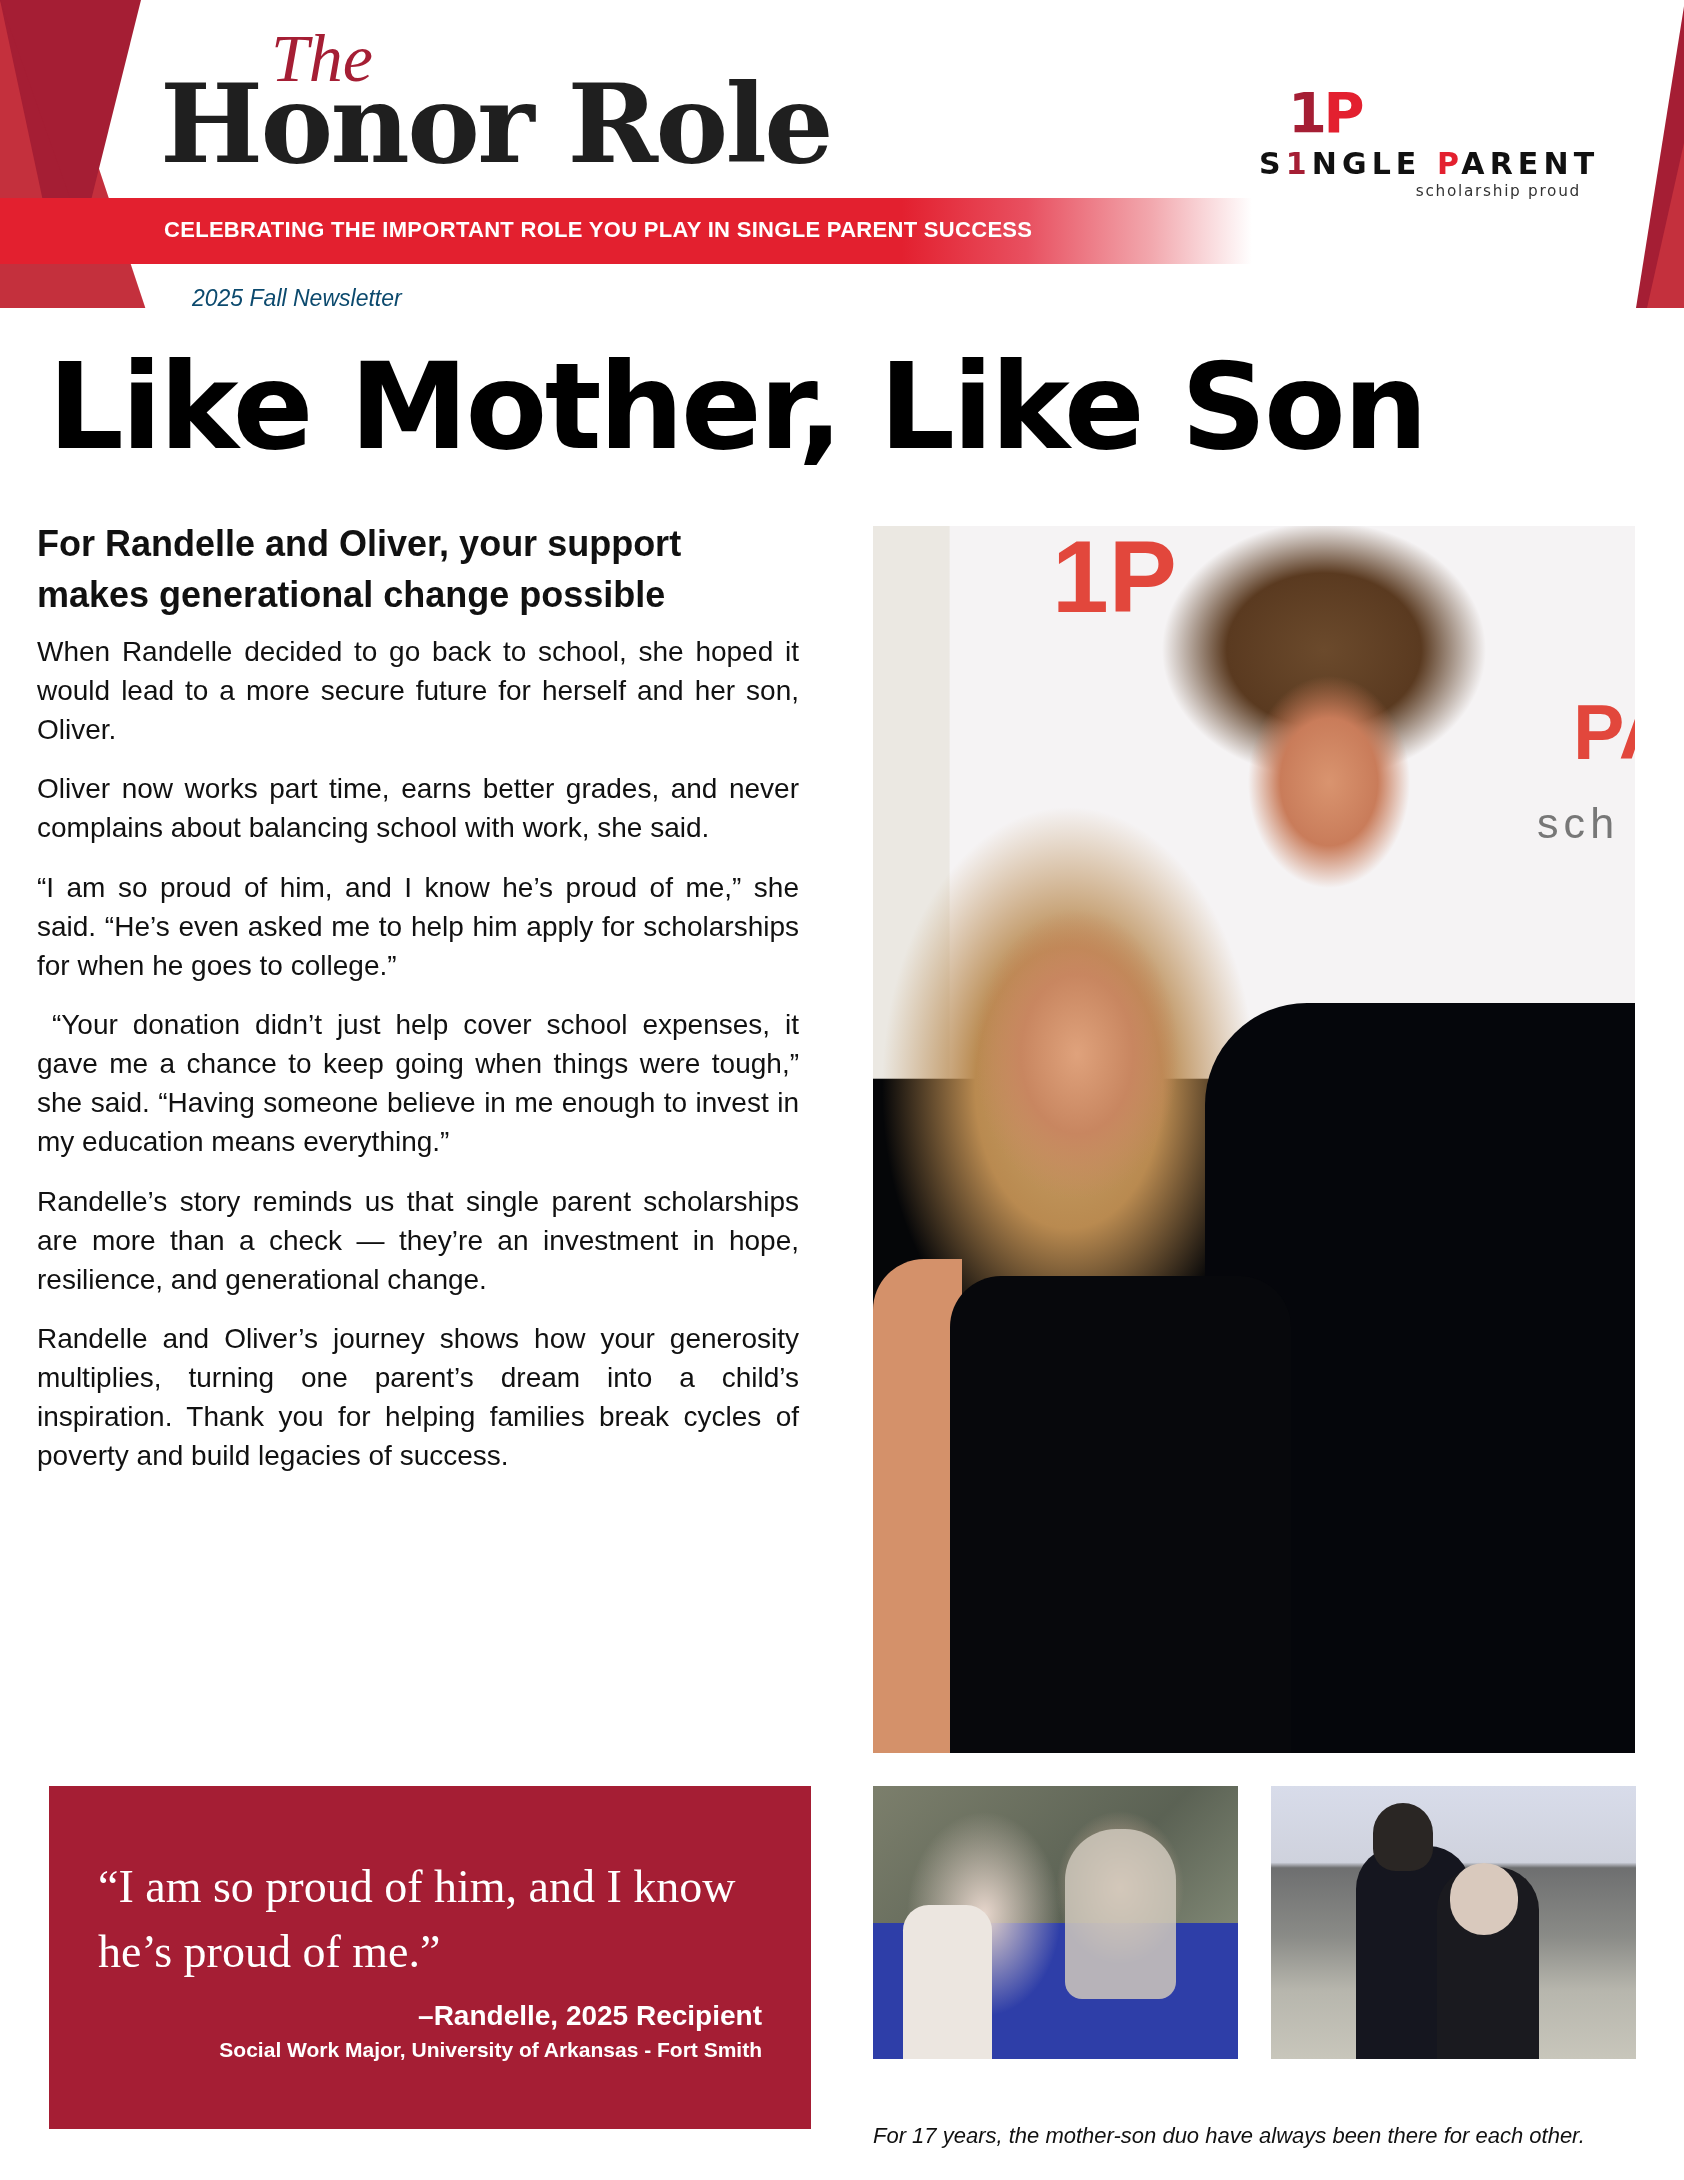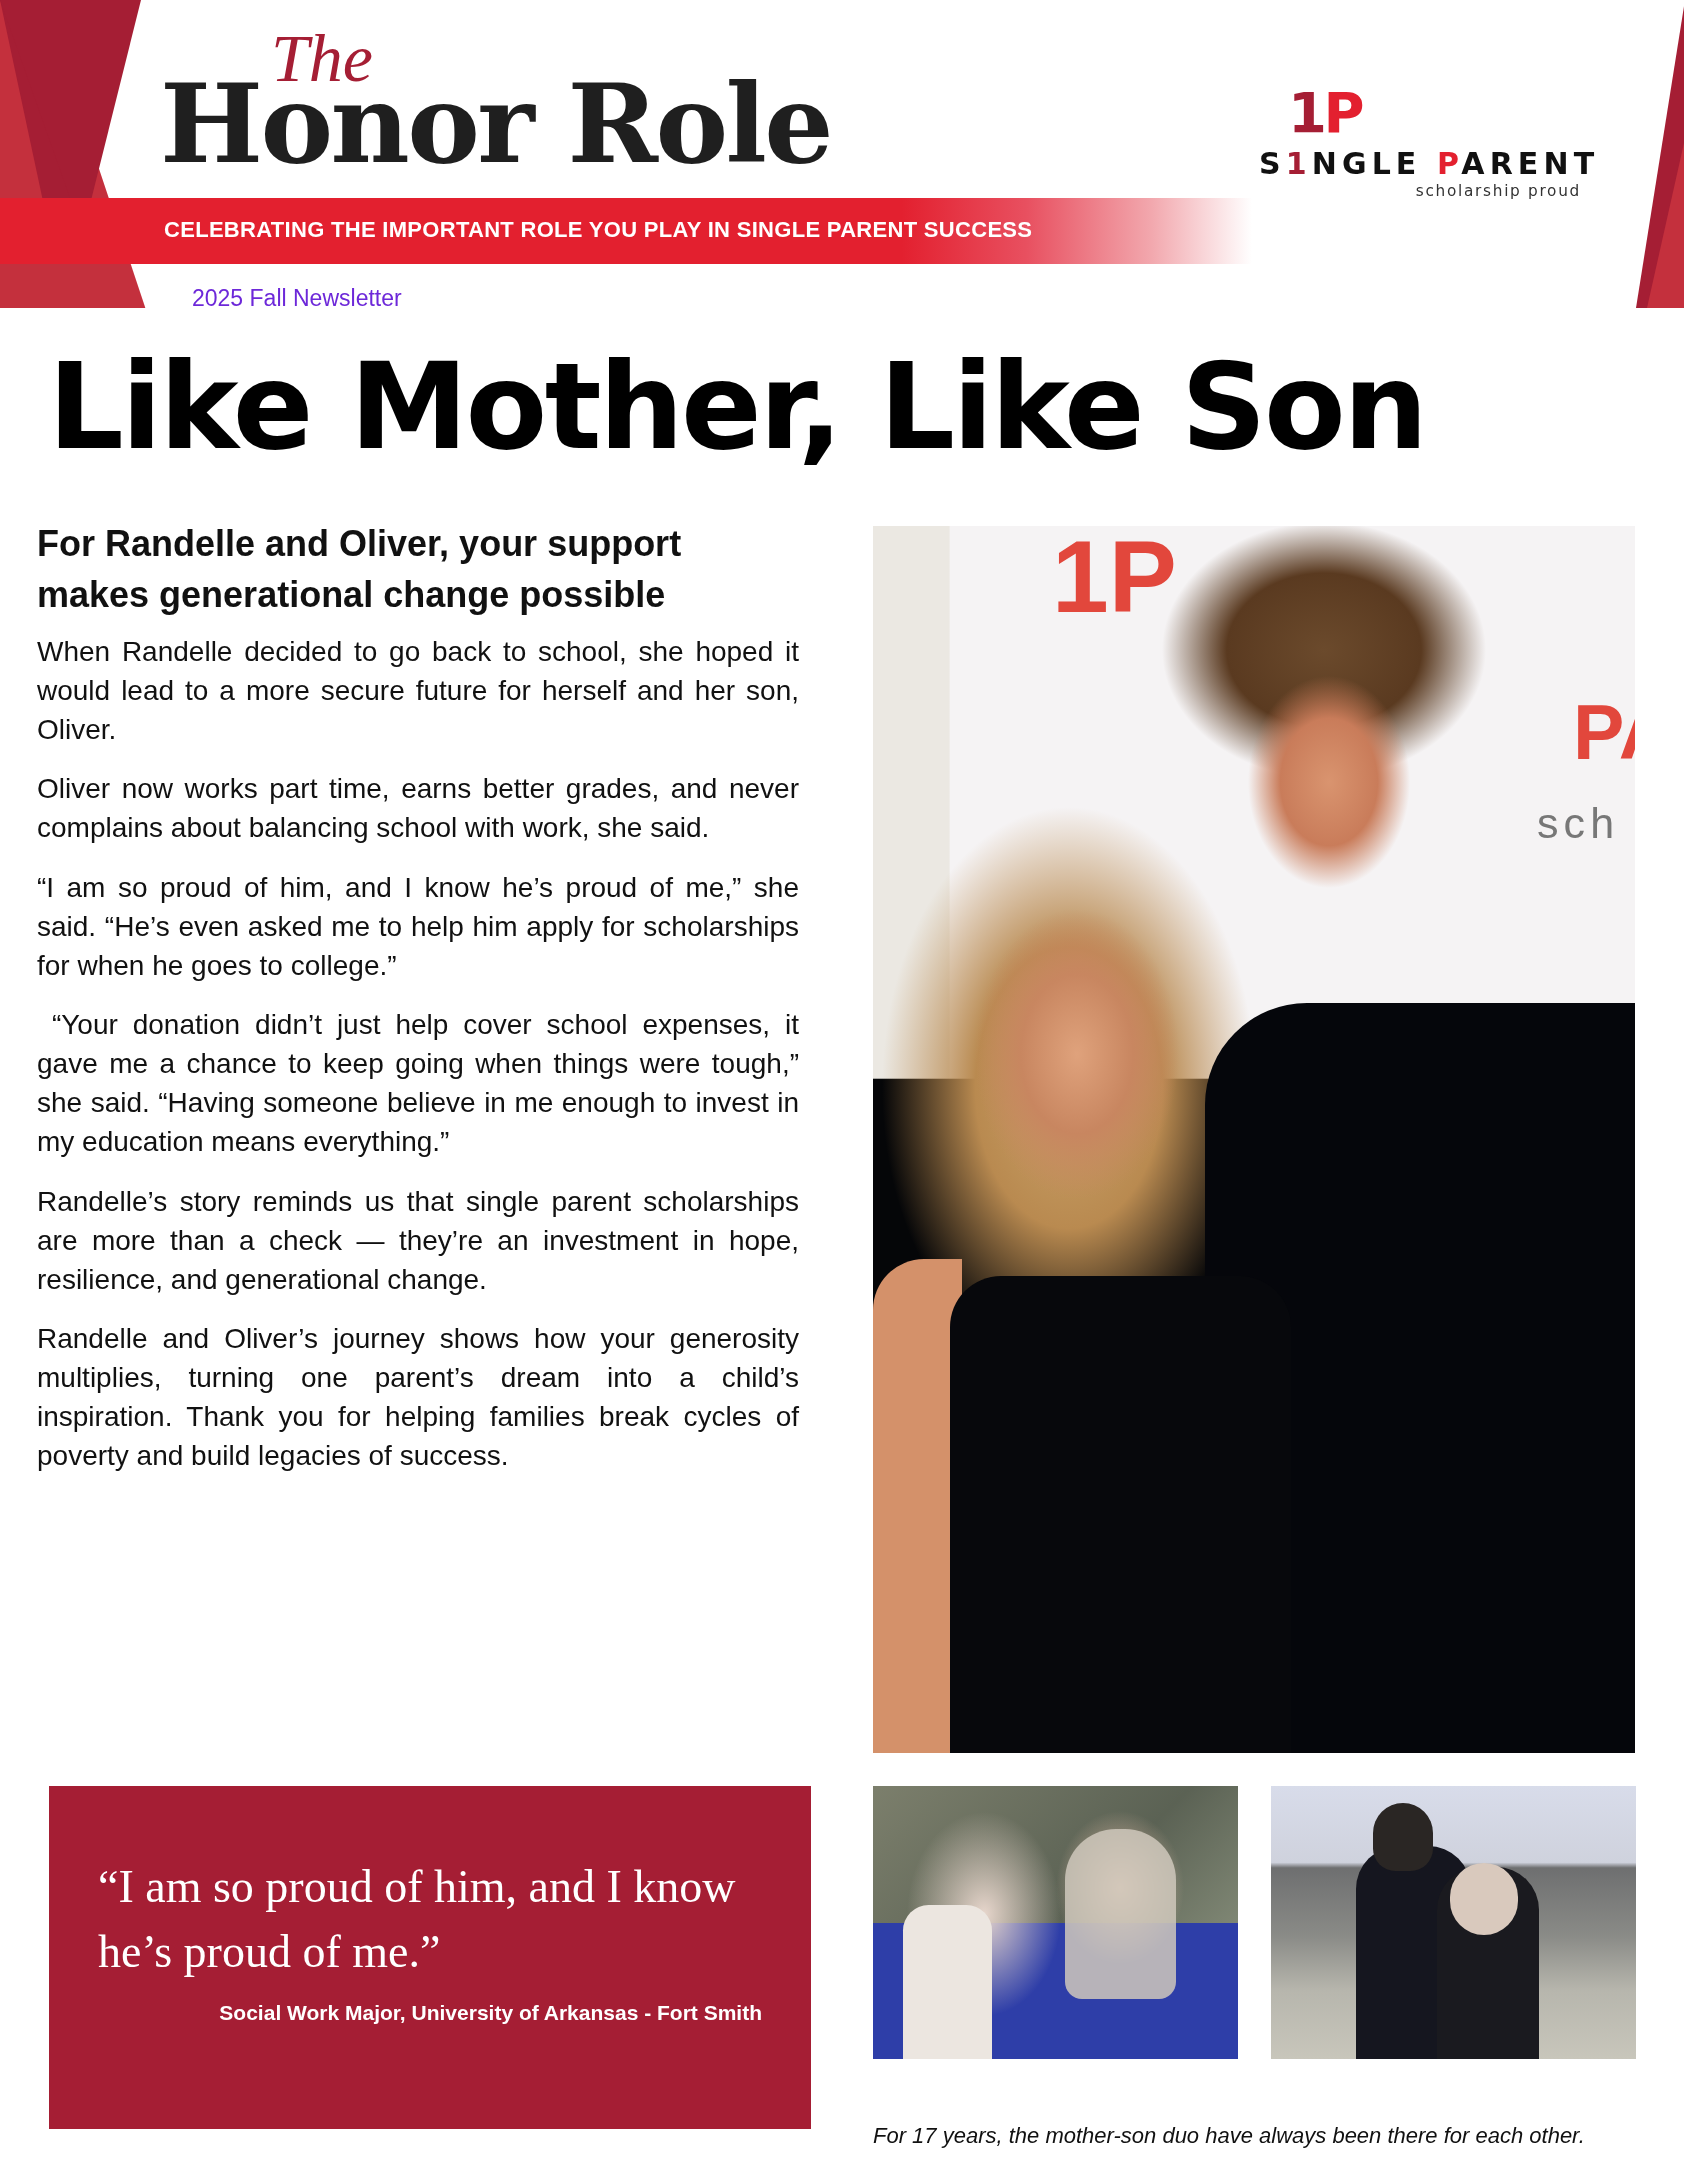--- a/index.html
+++ b/index.html
@@ -21,21 +21,21 @@
   .tri-right-light { right: 0; top: 0; width: 38px; height: 308px; background: #C4303D;
     clip-path: polygon(100% 45%, 100% 100%, 0 100%); }
 
   
   .masthead-the { position: absolute; left: 271px; top: 24px; font-family: "Liberation Serif", "DejaVu Serif", serif;
     font-style: italic; font-size: 68px; color: #A51E34; line-height: 1; }
   .masthead-title { position: absolute; left: 160px; top: 70px; font-family: "DejaVu Serif", "Liberation Serif", serif;
     font-weight: bold; font-size: 109px; color: #1f1f1f; line-height: 1; letter-spacing: -2.6px; transform: scaleX(1.0); transform-origin: left; }
   .tagline { position: absolute; left: 164px; top: 216px; color: #fff; font-weight: bold; font-size: 22px;
     letter-spacing: 0.3px; line-height: 1.3; white-space: nowrap; }
-  .edition { position: absolute; left: 192px; top: 285px; font-size: 23px; color: #6d28d9; }
+  .edition { position: absolute; left: 192px; top: 285px; font-size: 23px; color: #0c4a6e; font-style: italic; }
 
   
   .logo { position: absolute; left: 1259px; top: 85px; width: 341px; height: 119px; }
   .logo-mark { position: absolute; left: 29px; top: 0; font-weight: bold; font-size: 56px; line-height: 1; letter-spacing: -3.4px; font-family: "DejaVu Sans", sans-serif; }
   .logo-mark .one { color: #A51E34; }
   .logo-mark .p { color: #E3202F; }
   .logo-name { position: absolute; left: 0; top: 61px; font-weight: bold; font-size: 30px; letter-spacing: 5.1px; color: #111; white-space: nowrap; font-family: "DejaVu Sans", sans-serif; }
   .logo-name .red { color: #E3202F; }
   .logo-sub { position: absolute; right: 19px; top: 97px; font-size: 15.3px; letter-spacing: 1.7px; color: #333; font-family: "DejaVu Sans", sans-serif; }
 
@@ -128,20 +128,21 @@
     <p>“I am so proud of him, and I know he’s proud of me,” she said. “He’s even asked me to help him apply for scholarships for when he goes to college.”</p>
     <p>&nbsp;“Your donation didn’t just help cover school expens­es, it gave me a chance to keep going when things were tough,” she said. “Having someone believe in me enough to invest in my education means every­thing.”</p>
     <p>Randelle’s story reminds us that single parent schol­arships are more than a check — they’re an invest­ment in hope, resilience, and generational change.</p>
     <p>Randelle and Oliver’s journey shows how your gen­erosity multiplies, turning one parent’s dream into a child’s inspiration. Thank you for helping families break cycles of poverty and build legacies of success.</p>
   </div>
 </div>
 
 <div class="quote-box">
   <div class="quote-text">“I am so proud of him, and I know he’s proud of me.”</div>
   <div class="quote-attrib">
+    <div class="quote-name">–Randelle, 2025 Recipient</div>
     <div class="quote-role">Social Work Major, University of Arkansas - Fort Smith</div>
   </div>
 </div>
 
 <div class="photo photo-main">
   <div class="photo-main-ovl-sign">1P</div>
   <div class="photo-main-ovl-pa">PA</div>
   <div class="photo-main-ovl-sch">sch</div>
   <div class="photo-main-shirt"></div>
   <div class="photo-main-arm"></div>

